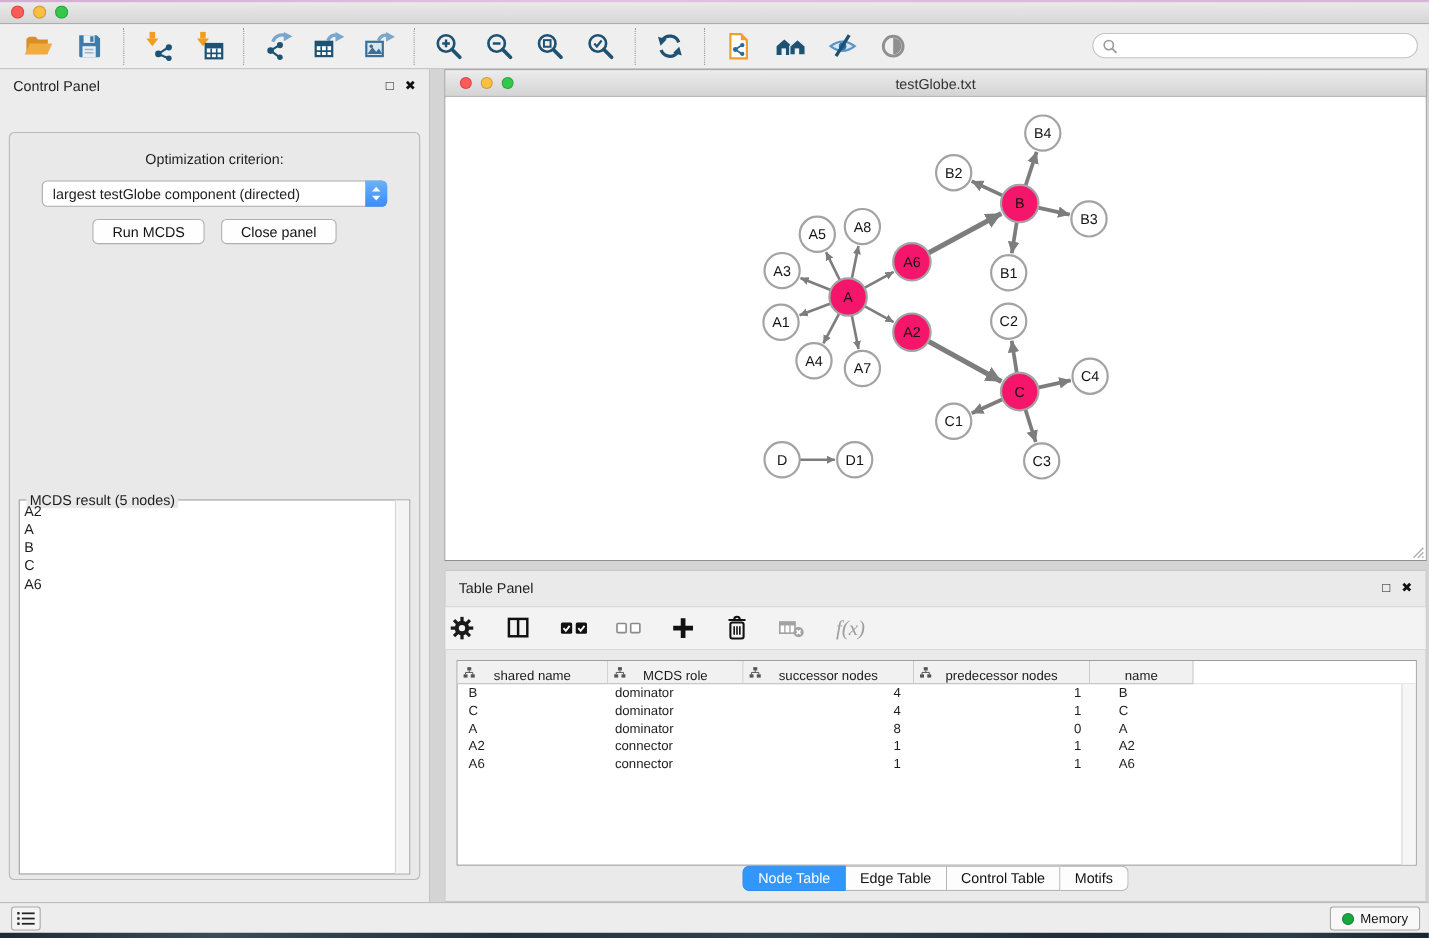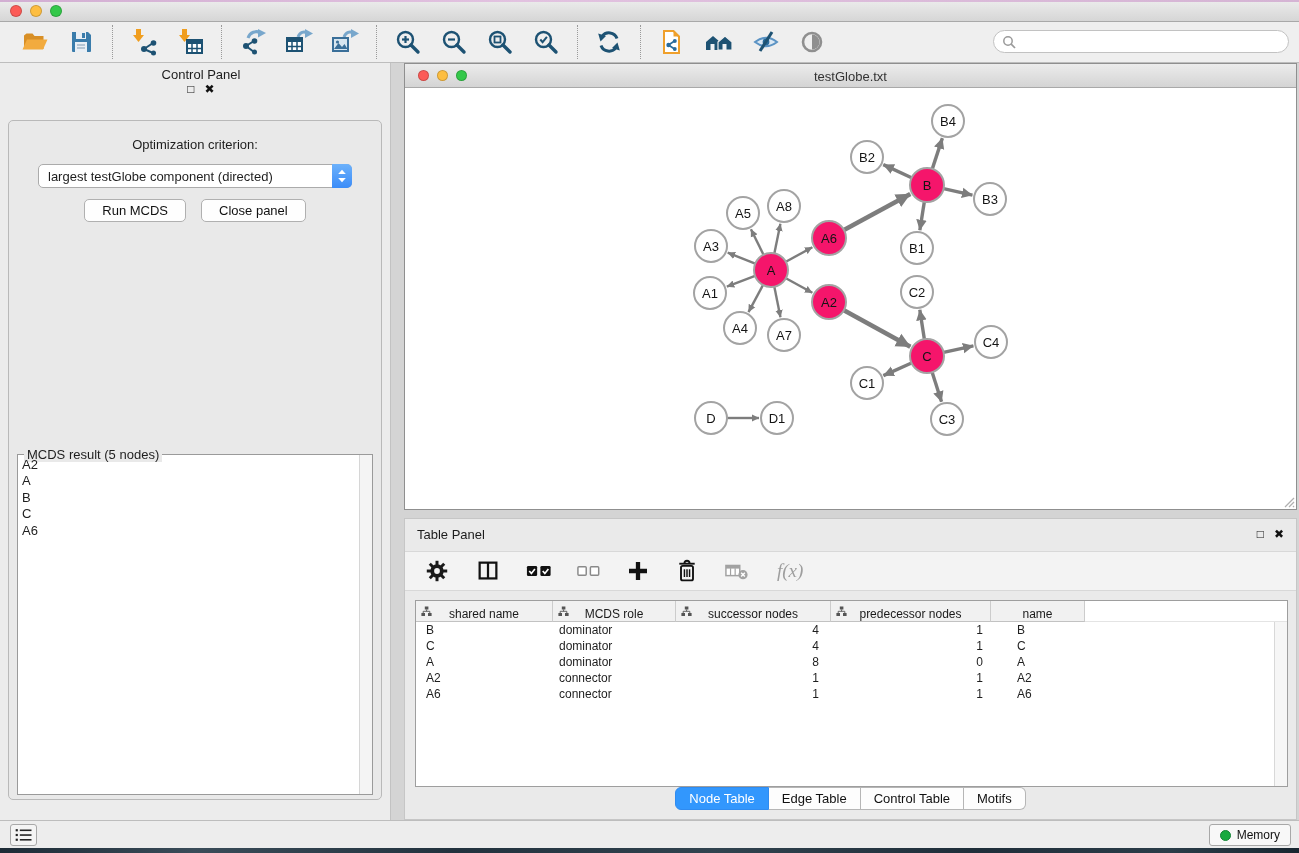--- a/index.html
+++ b/index.html
@@ -26,21 +26,21 @@
   .searchbox { position:absolute; right:10px; top:8px; width:296px; height:23px; background:#fff;
     border:1px solid #c2c2c2; border-radius:12px; display:flex; align-items:center; padding:0 8px; }
   .searchbox input { border:none; outline:none; flex:1; font-size:13px; background:transparent; margin-left:5px; }
 
   
   .main { position:absolute; top:63px; left:0; right:0; height:757px; background:#d4d4d4; }
 
   
   .control-panel { position:absolute; left:0; top:0; width:391px; height:757px; background:#ececec;
     border-right:1px solid #c2c2c2; }
-  .panel-head { height:26px; display:flex; align-items:center; padding:4px 0 0 12px;flex-direction:column; }
+  .panel-head { height:26px; display:flex; align-items:center; padding:4px 12px 0 12px; }
   .panel-title { flex:1; font-size:13px; color:#1c1c1c; }
   .panel-glyphs { display:flex; gap:10px; font-size:12px; color:#111; }
   .panel-glyphs span { cursor:default; }
   .cp-tabs { display:flex; justify-content:center; margin-top:6px; }
   .cp-tab { border:1px solid #b4b4b4; border-left:none; background:#fdfdfd; padding:3px 13px; font-size:13px; color:#111; }
   .cp-tab:first-child { border-left:1px solid #b4b4b4; border-radius:4px 0 0 4px; }
   .cp-tab:last-child { border-radius:0 4px 4px 0; }
   .cp-tab.sel { background:#3297fd; border-color:#2f8bf0; color:#fff; }
   .cp-box { position:absolute; left:8px; right:8px; top:57px; bottom:20px; background:#e9e9e9;
     border:1px solid #b9b9b9; border-radius:5px; }
@@ -67,21 +67,21 @@
   .net-titlebar .lights { top:6px; left:13px; }
   .net-titlebar .light { width:11px; height:11px; }
   .net-title { position:absolute; left:0; right:0; top:5px; text-align:center; font-size:13px; color:#333; }
   .net-canvas { position:absolute; top:25px; left:0; right:0; bottom:0; background:#fff; overflow:hidden; }
   .resize-grip { position:absolute; right:1px; bottom:1px; }
 
   
   .table-panel { position:absolute; left:0; top:455px; width:893px; height:302px; background:#eaeaea; border:1px solid #c6c6c6; }
   .tp-head { height:26px; display:flex; align-items:center; padding:4px 12px 0 12px; }
   .tp-toolbar { position:absolute; left:0; right:0; top:32px; height:40px; background:#f3f3f3;
-    border-top:1px solid #d8d8d8; border-bottom:1px solid #d8d8d8; display:flex; align-items:center; padding-left:17px; gap:21px; }
+    border-top:1px solid #d8d8d8; border-bottom:1px solid #d8d8d8; display:flex; align-items:center; gap:21px; }
   .tp-toolbar .tbtn { margin:0; }
   .tbl-wrap { position:absolute; left:10px; right:8px; top:81px; height:187px; background:#fff; border:1px solid #9e9e9e; }
   .tbl-head { display:flex; height:21px; }
   .th { position:relative; display:flex; align-items:flex-end; justify-content:center; background:#f1f1f1;
     border-bottom:1px solid #c2c2c2; border-right:1px solid #cccccc; font-size:12px; color:#1a1a1a; }
   .th .attr-ic { position:absolute; left:5px; top:5px; }
   .th-fill { flex:1; background:#fff; border-bottom:1px solid #e4e4e4; }
   .tr { display:flex; height:16px; line-height:16px; font-size:12px; }
   .td { overflow:hidden; white-space:nowrap; }
   .tbl-scroll { position:absolute; right:0; top:21px; bottom:0; width:13px; background:#f6f6f6; border-left:1px solid #d8d8d8; }

